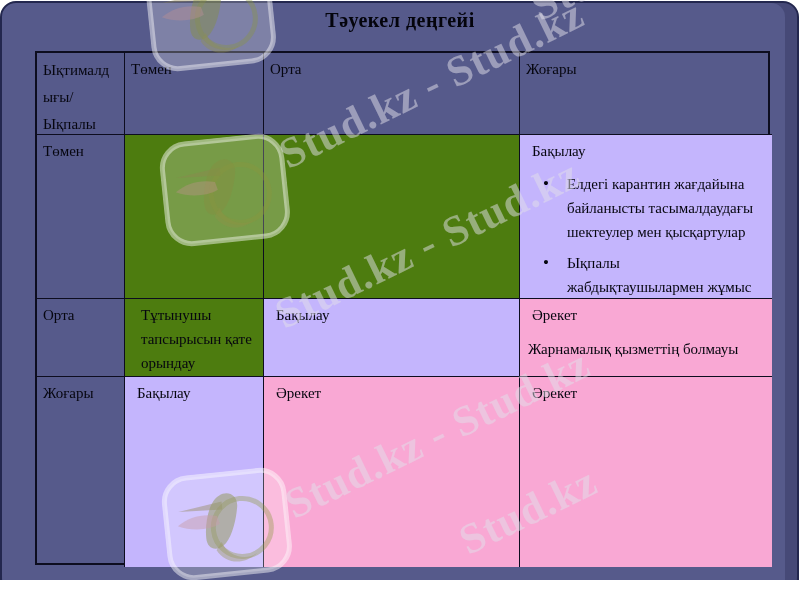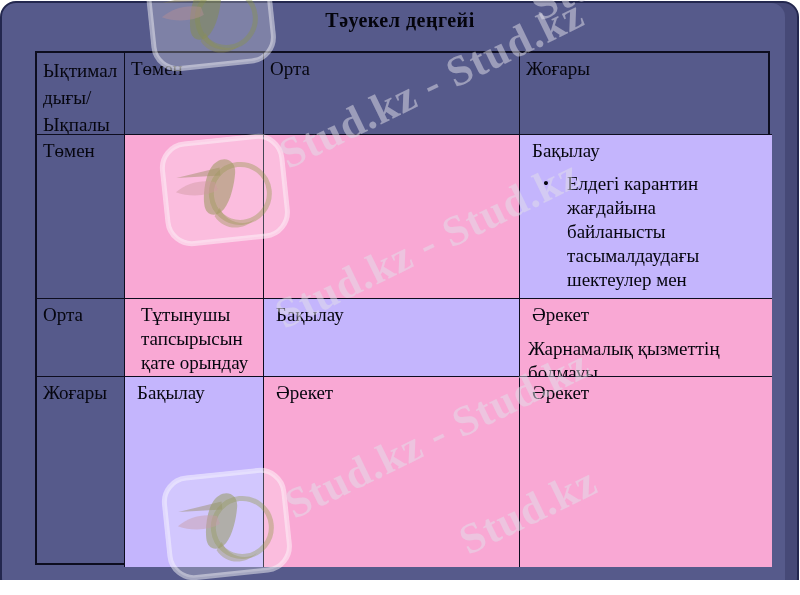--- a/index.html
+++ b/index.html
@@ -8,25 +8,25 @@
   .slide{position:absolute;left:0px;top:1px;width:795px;height:591px;background:#565a8b;
          border:2px solid #23274e;border-radius:16px;
          box-shadow:inset -12px 0 0 rgba(32,36,74,0.30), inset 0 -4px 0 rgba(32,36,74,0.20);}
   .title{position:absolute;left:0;top:9px;width:100%;text-align:center;
          font-size:20px;font-weight:bold;letter-spacing:0.5px;color:#04040c;z-index:3;}
   .grid{position:absolute;left:35px;top:51px;width:735px;height:514px;z-index:2;
         display:grid;grid-template-columns:88px 139px 256px 252px;
         grid-template-rows:82px 164px 78px 190px;
         border:2px solid #0d0d1f;box-sizing:border-box;}
   .cell{border-right:1.5px solid #0d0d1f;border-bottom:1.5px solid #0d0d1f;
-        box-sizing:border-box;overflow:hidden;padding:4px 6px;font-size:19px;line-height:24px;}
+        box-sizing:border-box;overflow:hidden;padding:4px 6px;font-size:15px;line-height:24px;}
   .cell.last-col{border-right:none;}
   .cell.last-row{border-bottom:none;}
   .bg-purple{background:transparent;}
-  .bg-green{background:#f9a8d4;}
+  .bg-green{background:#4d7c0f;}
   .bg-orange{background:#c4b5fd;}
   .bg-red{background:#f9a8d4;}
   .hdr{overflow-wrap:anywhere;line-height:27px;}
   .cell .ttl{display:block;padding-left:6px;}
   .cell .para{display:block;margin-top:10px;padding-left:2px;}
   .blist{margin-top:9px;}
   .bitem{position:relative;padding-left:34px;margin:7px;}
   .bitem::before{content:"\2022";position:absolute;left:10px;top:0;font-size:17px;}
   .indent{display:block;padding-left:10px;}
   

